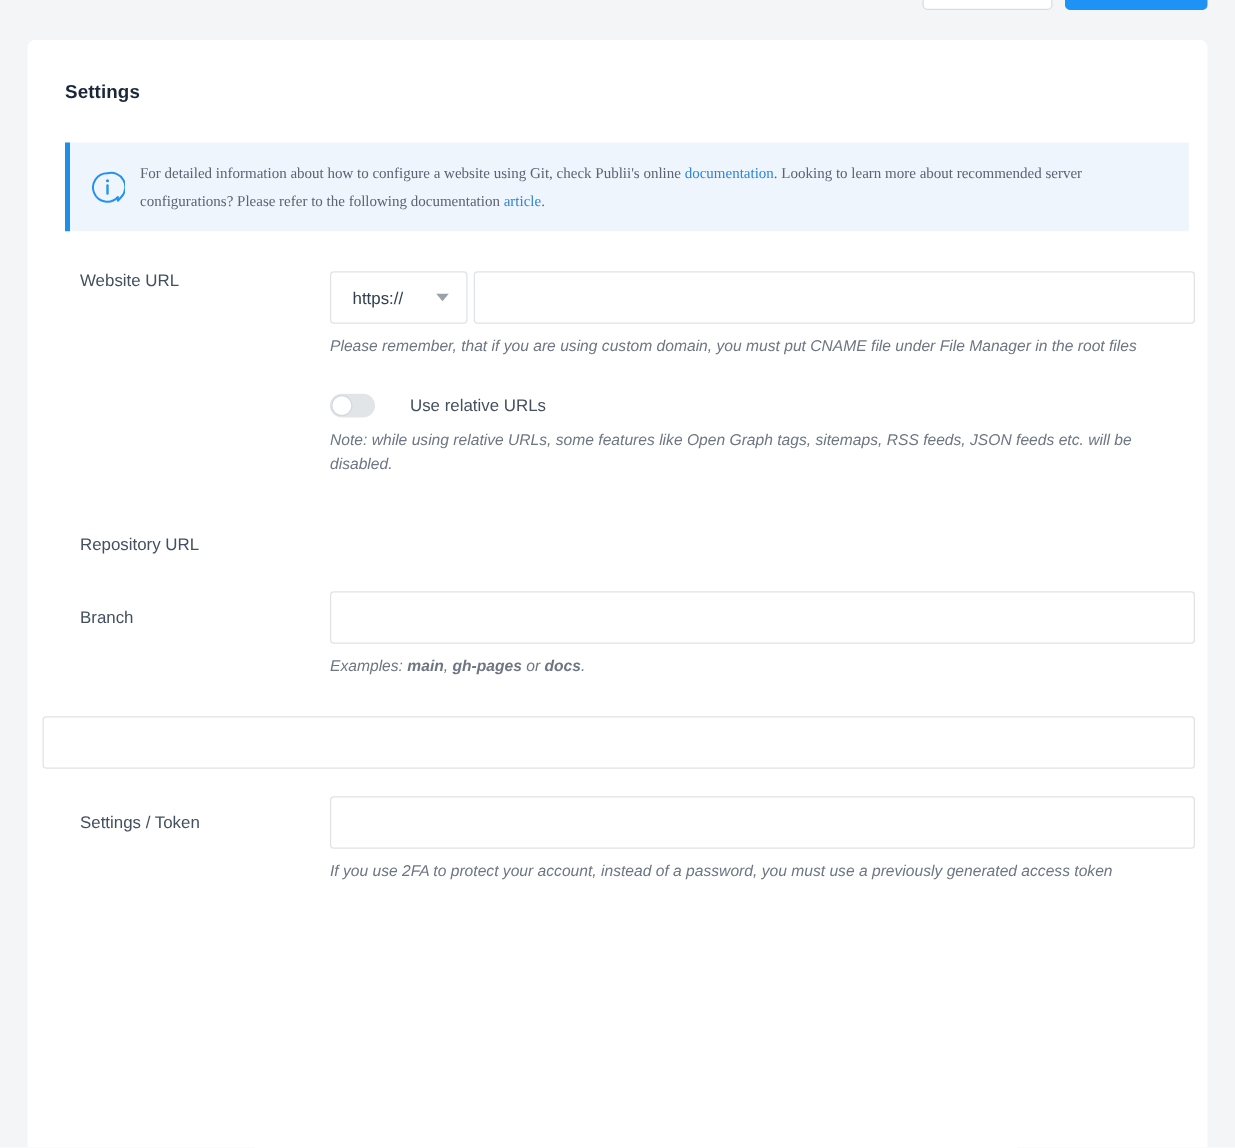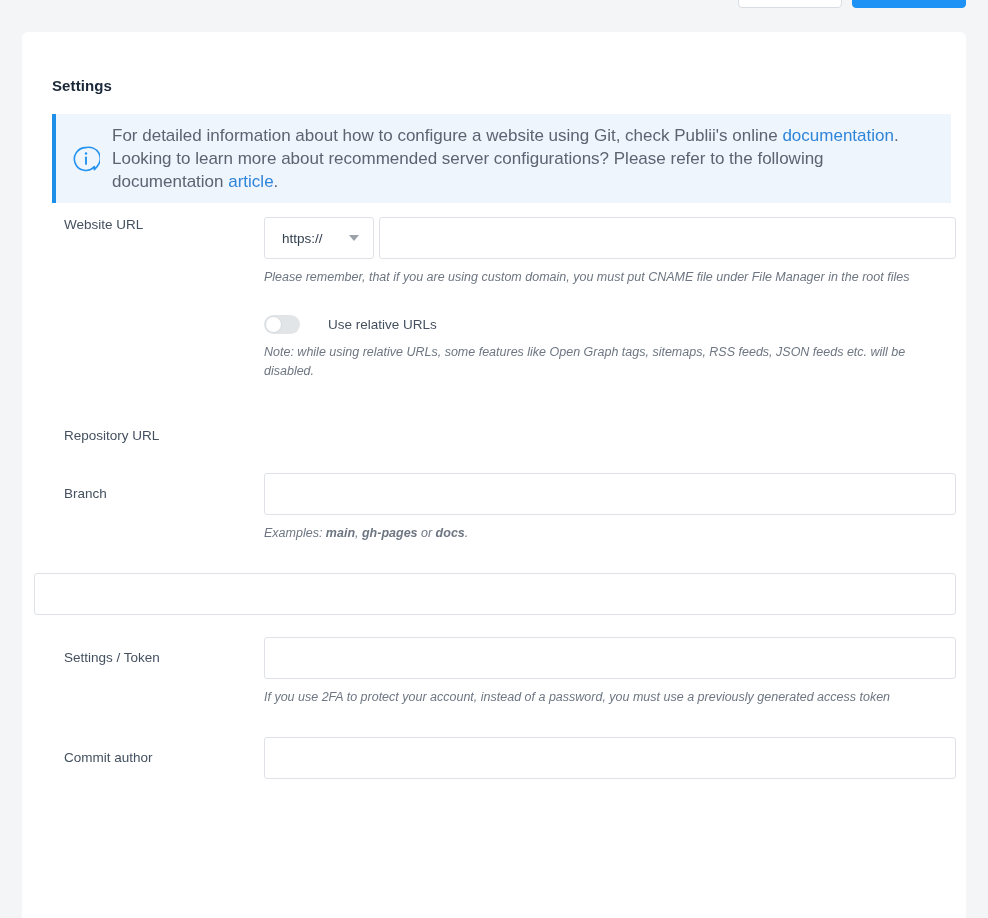--- a/index.html
+++ b/index.html
@@ -70,21 +70,20 @@
   }
 
   .page-title {
     position: absolute;
     left: 30px;
     top: 33px;
     font-size: 15px;
     font-weight: bold;
     color: #1a2738;
     letter-spacing: 0.1px;
-    margin-top: 12px;
   }
 
   
   .info-banner {
     position: absolute;
     left: 30px;
     top: 82px;
     width: 899px;
     min-height: 71px;
     background: #eef5fd;
@@ -96,24 +95,25 @@
   }
   .info-icon {
     width: 52px;
     min-width: 52px;
     display: flex;
     align-items: center;
     justify-content: center;
     padding-left: 4px;
   }
   .info-text {
-    font-size: 17px;
+    font-size: 12px;
     line-height: 23px;
     color: #5b6470;
     padding-right: 16px;
+    font-family: Liberation Serif, serif;
   }
   .info-text a {
     color: #2f85d8;
     text-decoration: none;
   }
 
   
   .form {
     position: absolute;
     left: 12px;
@@ -302,24 +302,18 @@
     <div class="row">
       <div class="label" style="padding-top:13px;">Settings / Token</div>
       <div class="field">
         <input class="input" type="password" value="" style="">
         <div class="hint">If you use 2FA to protect your account, instead of a password, you must use a previously generated access token</div>
       </div>
     </div>
 
     <div class="sp-30"></div>
 
-    <div class="row">
-      <div class="label" style="padding-top:13px;">Commit author</div>
-      <div class="field">
-        <input class="input" type="text" value="" style="">
-      </div>
-    </div>
 
     <div class="sp-22"></div>
 
 
   </div>
 </div>
 
 </body></html>

